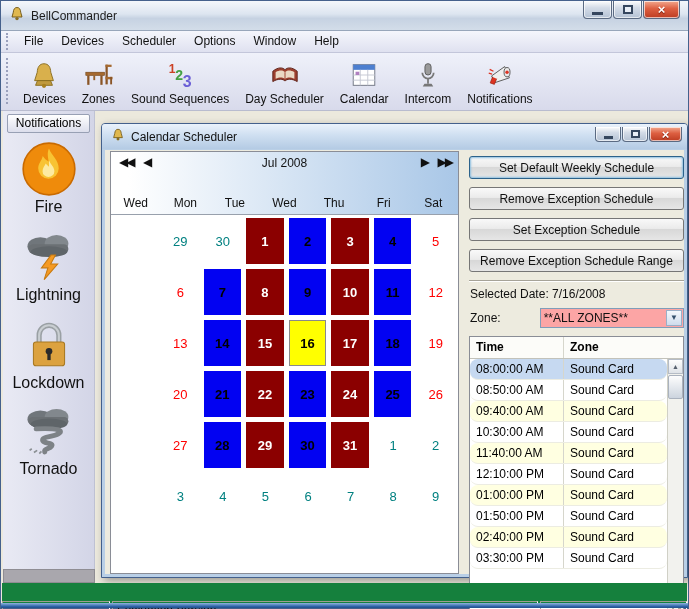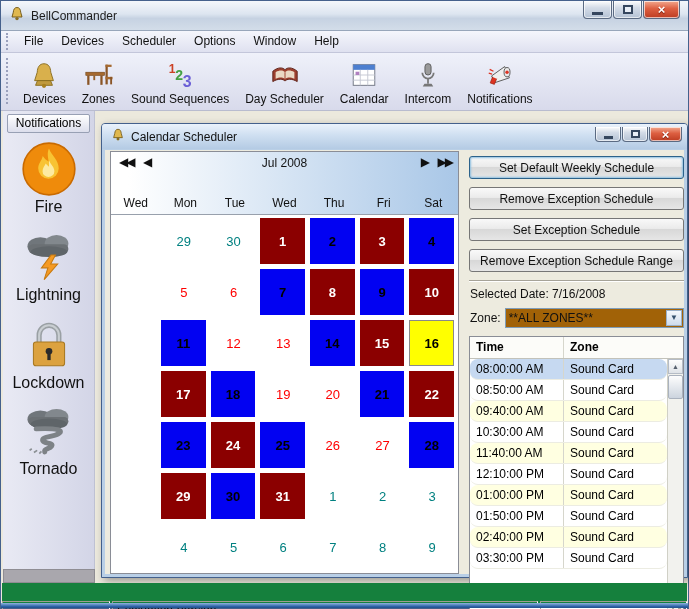--- a/index.html
+++ b/index.html
@@ -62,41 +62,41 @@
   .cal-panel { position:absolute; left:5px; top:1px; width:349px; height:423px; border:1px solid #8a8d96; background:#fff; }
   .cal-header { position:absolute; top:0; left:0; right:0; height:63px;
     background:linear-gradient(90deg,#ffffff 5%,#a9c7e7); border-bottom:1px solid #98a0ac; }
   .cal-nav { position:relative; height:24px; }
   .cal-nav .month { position:absolute; left:0; right:0; top:4px; text-align:center; font-size:12px; color:#111; }
   .nav-arrow { position:absolute; top:3px; font-size:12px; color:#101010; letter-spacing:-2px; cursor:default; }
   .nav-first { left:8px; } .nav-prev { left:32px; } .nav-next { right:30px; } .nav-last { right:6px; }
   .cal-days { position:absolute; bottom:1px; left:0; right:0; height:20px; display:grid; grid-template-columns:repeat(7,1fr); }
   .cal-days span { text-align:center; font-size:12px; line-height:20px; color:#101010; }
   .cal-grid { position:absolute; top:64px; left:1px; right:1px; bottom:0;
-    display:grid; grid-template-columns:repeat(6,1fr); grid-auto-rows:51px;margin-left:47px; }
+    display:grid; grid-template-columns:repeat(7,1fr); grid-auto-rows:51px;margin-left:47px; }
   .cell { position:relative; font-size:13px; cursor:default; }
   .cell .num { position:absolute; inset:0; display:flex; align-items:center; justify-content:center; }
   .cell .blk { position:absolute; left:2px; right:3px; top:2px; bottom:3px;
     display:flex; align-items:center; justify-content:center; font-weight:bold; }
   .cell.red .blk { background:#8b0000; color:#ffffff; }
   .cell.blue .blk { background:#0202f2; color:#000000; }
   .cell.sel .blk { background:#ffff00; color:#000000; border:1px solid #8a8a8a; }
   .cell.om .num { color:#008080; }
   .cell.wk .num { color:#ff0000; }
 
   
   .rpanel { position:absolute; left:360px; top:0; width:222px; height:423px; padding:6px 3px 0 4px; }
   .rbtn { display:block; width:100%; height:23px; margin-bottom:8px; font-size:12px; color:#111;
     font-family:"Liberation Sans",sans-serif; text-align:center;
     background:linear-gradient(#f9f9f9,#ebebeb 45%,#d8d8d8 50%,#e6e6e6); border:1px solid #767676; border-radius:3px; cursor:default; }
   .rbtn.focused { border-color:#2c628b; box-shadow:inset 0 0 2px 1px #8ebfe0; }
   .divider { height:2px; border-top:1px solid #a6a398; border-bottom:1px solid #ffffff; margin:3px 0 5px; }
   .sel-date { font-size:12px; color:#111; margin:2px 0 7px 1px; }
-  .zone-row { display:flex; align-items:center; margin:0 0 8px 1px; font-size:12px; color:#111; }
-  .combo { flex:1; height:20px; border:1px solid #7f9db9; background:#a16207; margin-left:4px; position:relative;
+  .zone-row { display:flex; align-items:center; margin:0 0 8px 1px; font-size:12px; color:#111;gap:23px; }
+  .combo { flex:1; height:20px; border:1px solid #7f9db9; background:#fca5a5; margin-left:16px; position:relative;
     font-size:12px; line-height:18px; padding-left:3px; cursor:default; }
   .combo-btn { position:absolute; right:1px; top:1px; bottom:1px; width:16px;
     background:linear-gradient(#f4f8fc,#cfdcec); border:1px solid #9ab0c8; display:flex; align-items:center; justify-content:center; }
   .combo-btn span { font-size:8px; color:#34506c; }
 
   
   .table { position:relative; border:1px solid #8a8d96; background:#fff; height:293px; overflow:hidden; }
   .thead { display:flex; height:22px; border-bottom:1px solid #c2c2ba; background:#fcfcf9; font-weight:bold; }
   .thead > div, .trow > div { font-size:12px; padding:3px 0 0 6px; }
   .col-time { width:94px; border-right:1px solid #d6d6cc; }

